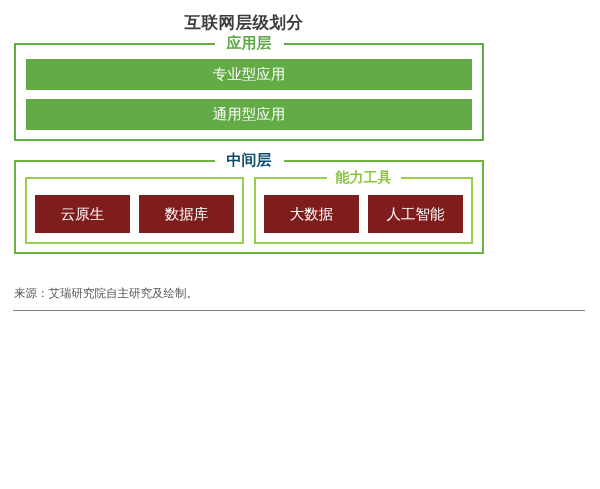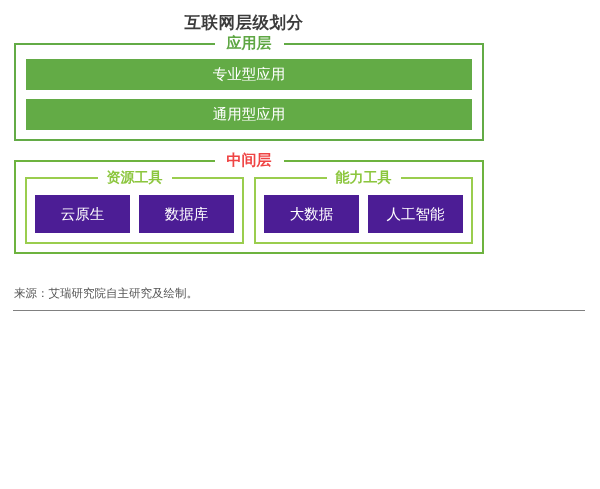--- a/index.html
+++ b/index.html
@@ -83,21 +83,21 @@
     line-height: 31px;
     margin-bottom: 9px;
   }
   .bar-app:last-child { margin-bottom: 0; }
 
   
   .layer-mid {
     border-color: #6db33f;
     margin-bottom: 18px;
   }
-  .layer-mid .layer-title { color: #ef4444; }
+  .layer-mid .layer-title { color: #0c4a6e; }
   .layer-mid .layer-body {
     padding: 15px 9px 8px 9px;
     display: flex;
     gap: 10px;
   }
   .subgroup {
     position: relative;
     flex: 1 1 0;
     border: 2px solid #9acd4e;
     box-sizing: border-box;
@@ -120,21 +120,21 @@
     background: #ffffff;
     padding: 0 9px;
     display: inline-block;
   }
   .sub-items {
     display: flex;
     gap: 9px;
   }
   .box-mid {
     flex: 1 1 0;
-    background: #4c1d95;
+    background: #7f1d1d;
     color: #ffffff;
     text-align: center;
     font-size: 14.5px;
     height: 38px;
     line-height: 38px;
   }
 
   
   .layer-base {
     border-color: #b5d036;
@@ -208,23 +208,20 @@
     </div>
   </div>
 
   <div class="layer layer-mid">
     <div class="layer-title">
       <span>中间层</span>
     </div>
     <div class="layer-body">
 
       <div class="subgroup">
-        <div class="sub-title">
-          <span>资源工具</span>
-        </div>
         <div class="sub-items">
           <div class="box-mid">云原生</div>
           <div class="box-mid">数据库</div>
         </div>
       </div>
 
       <div class="subgroup">
         <div class="sub-title">
           <span>能力工具</span>
         </div>

